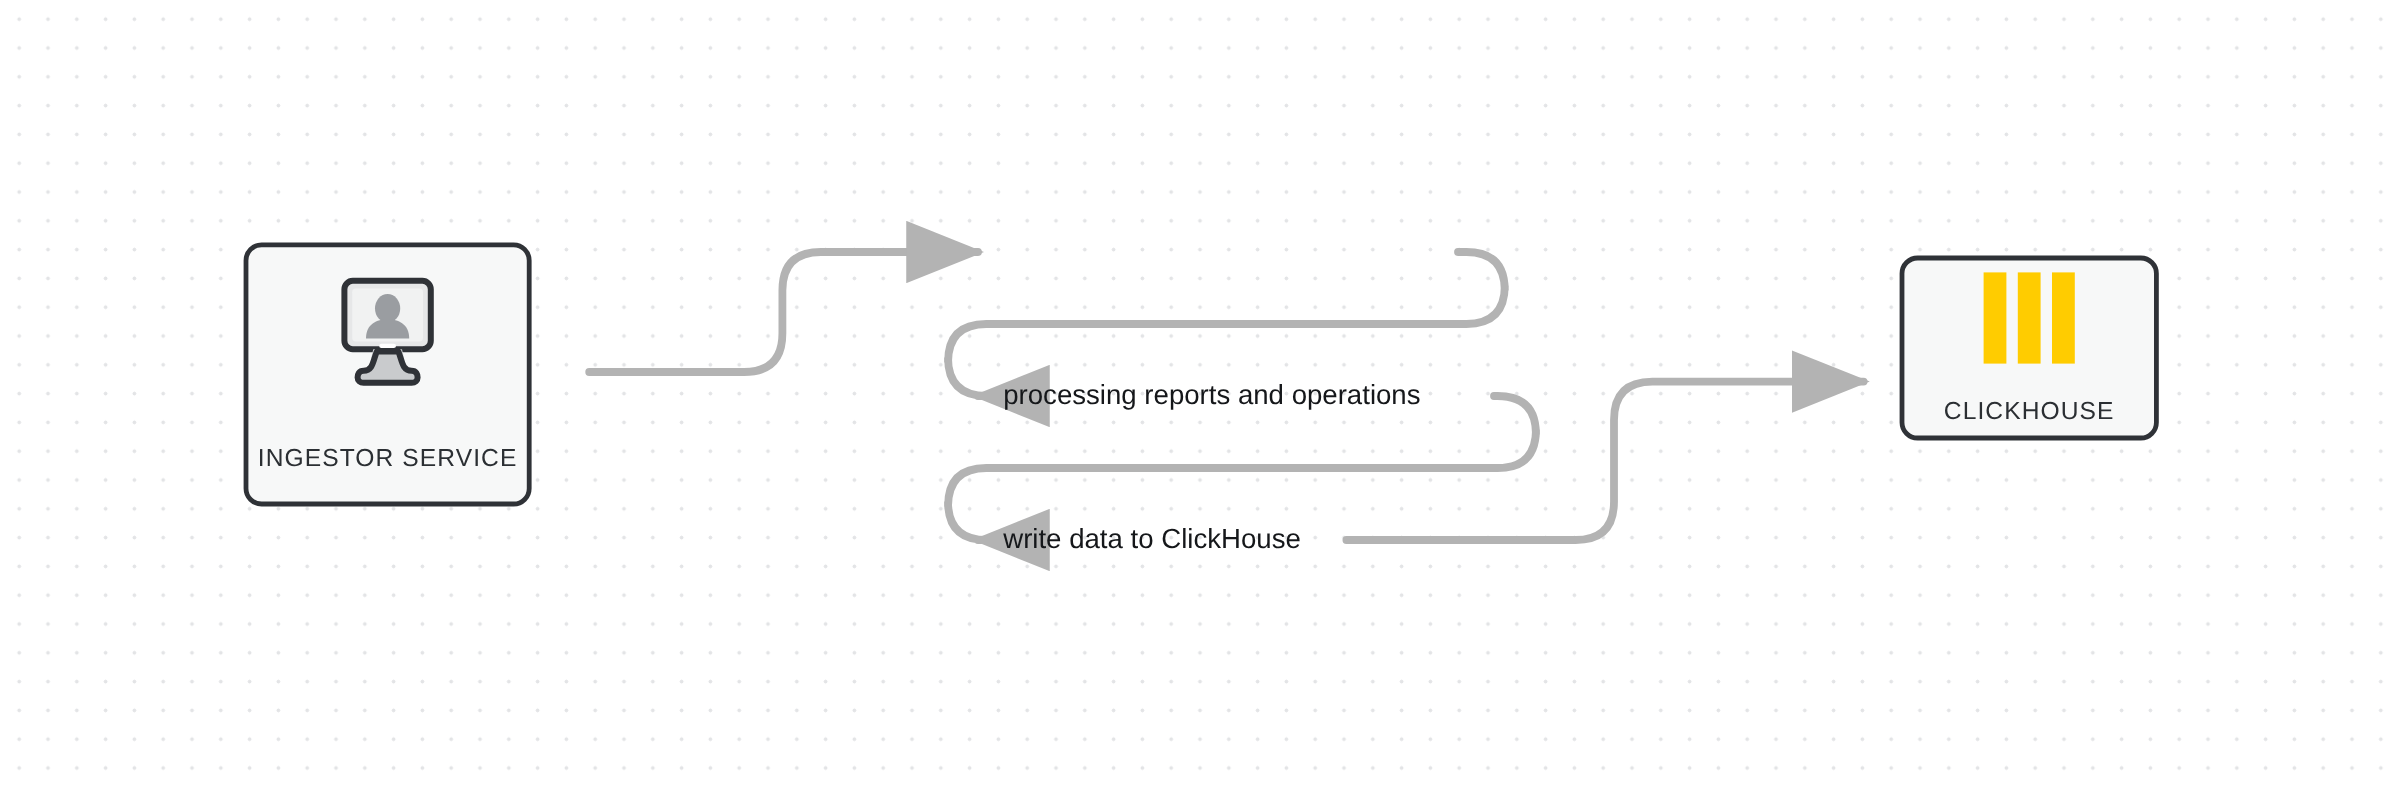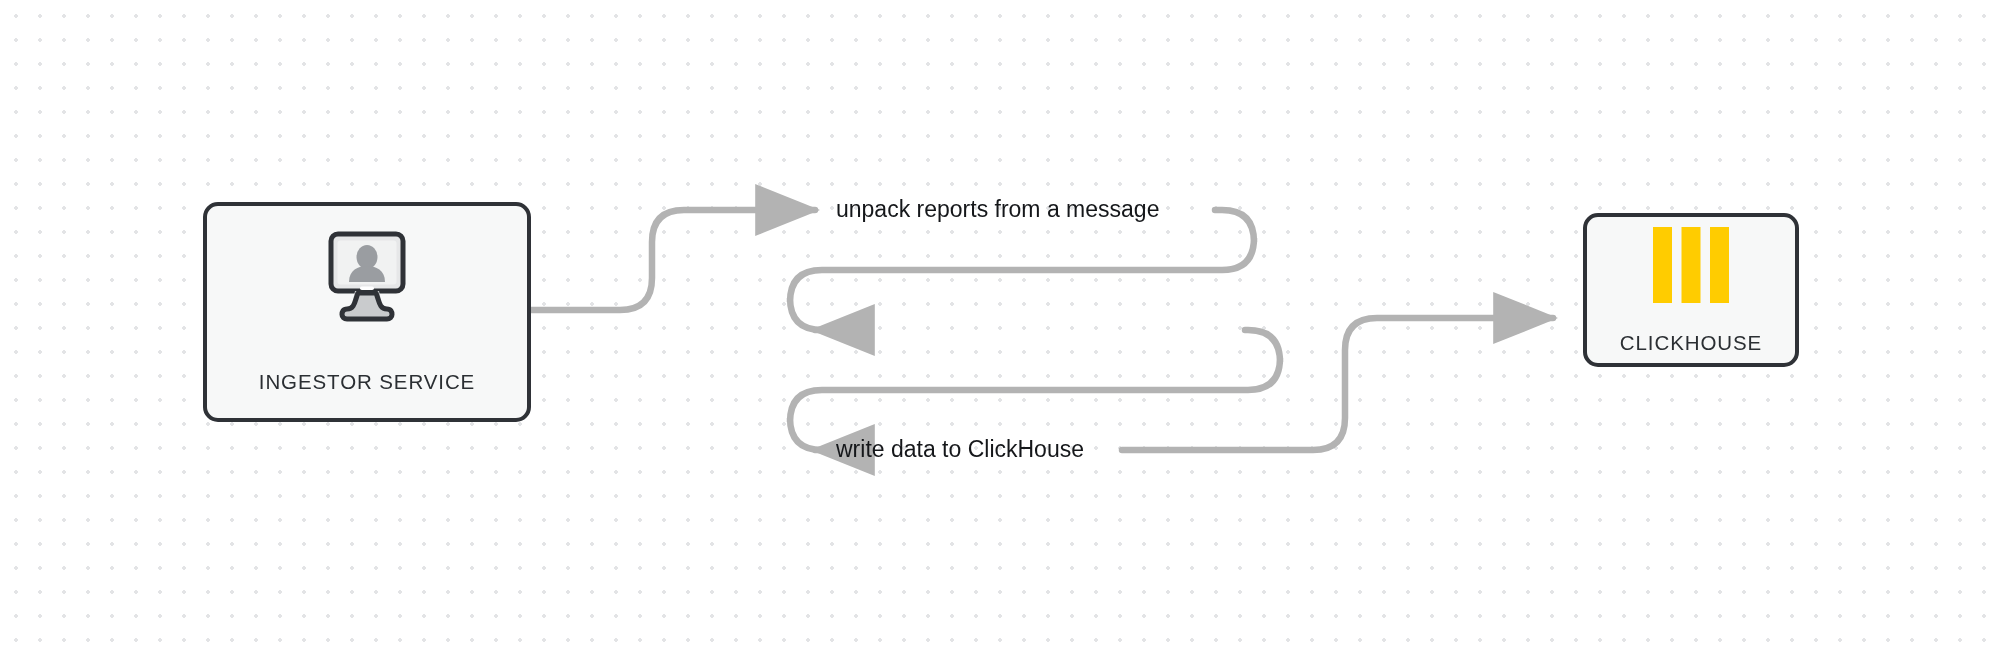--- a/index.html
+++ b/index.html
@@ -34,21 +34,21 @@
     border: 4px solid #2f3237;
     border-radius: 15px;
     display: flex;
     flex-direction: column;
     align-items: center;
     justify-content: center;
   }
   #node-ingestor {
     left: 203px;
     top: 202px;
-    width: 328px;
+    width: 240px;
     height: 220px;
     gap: 24px;
   }
   #node-clickhouse {
     left: 1583px;
     top: 213px;
     width: 216px;
     height: 154px;
   }
   .node-label {
@@ -115,16 +115,16 @@
     <span>
       <svg class="clickhouse-icon" viewBox="0 0 96 80" xmlns="http://www.w3.org/2000/svg">
         <rect x="10" y="2" width="19" height="76" fill="#FFCC00"></rect>
         <rect x="38.5" y="2" width="19" height="76" fill="#FFCC00"></rect>
         <rect x="67" y="2" width="19" height="76" fill="#FFCC00"></rect>
       </svg>
     </span>
     <div class="node-label">CLICKHOUSE</div>
   </div>
 
-  <div class="edge-label" id="edge-label-0">unpack reports from a message</div>
+  <div class="edge-label" id="edge-label-1">processing reports and operations</div>
   <div class="edge-label" id="edge-label-2">write data to ClickHouse</div>
 
 </div>
 
 </body></html>

